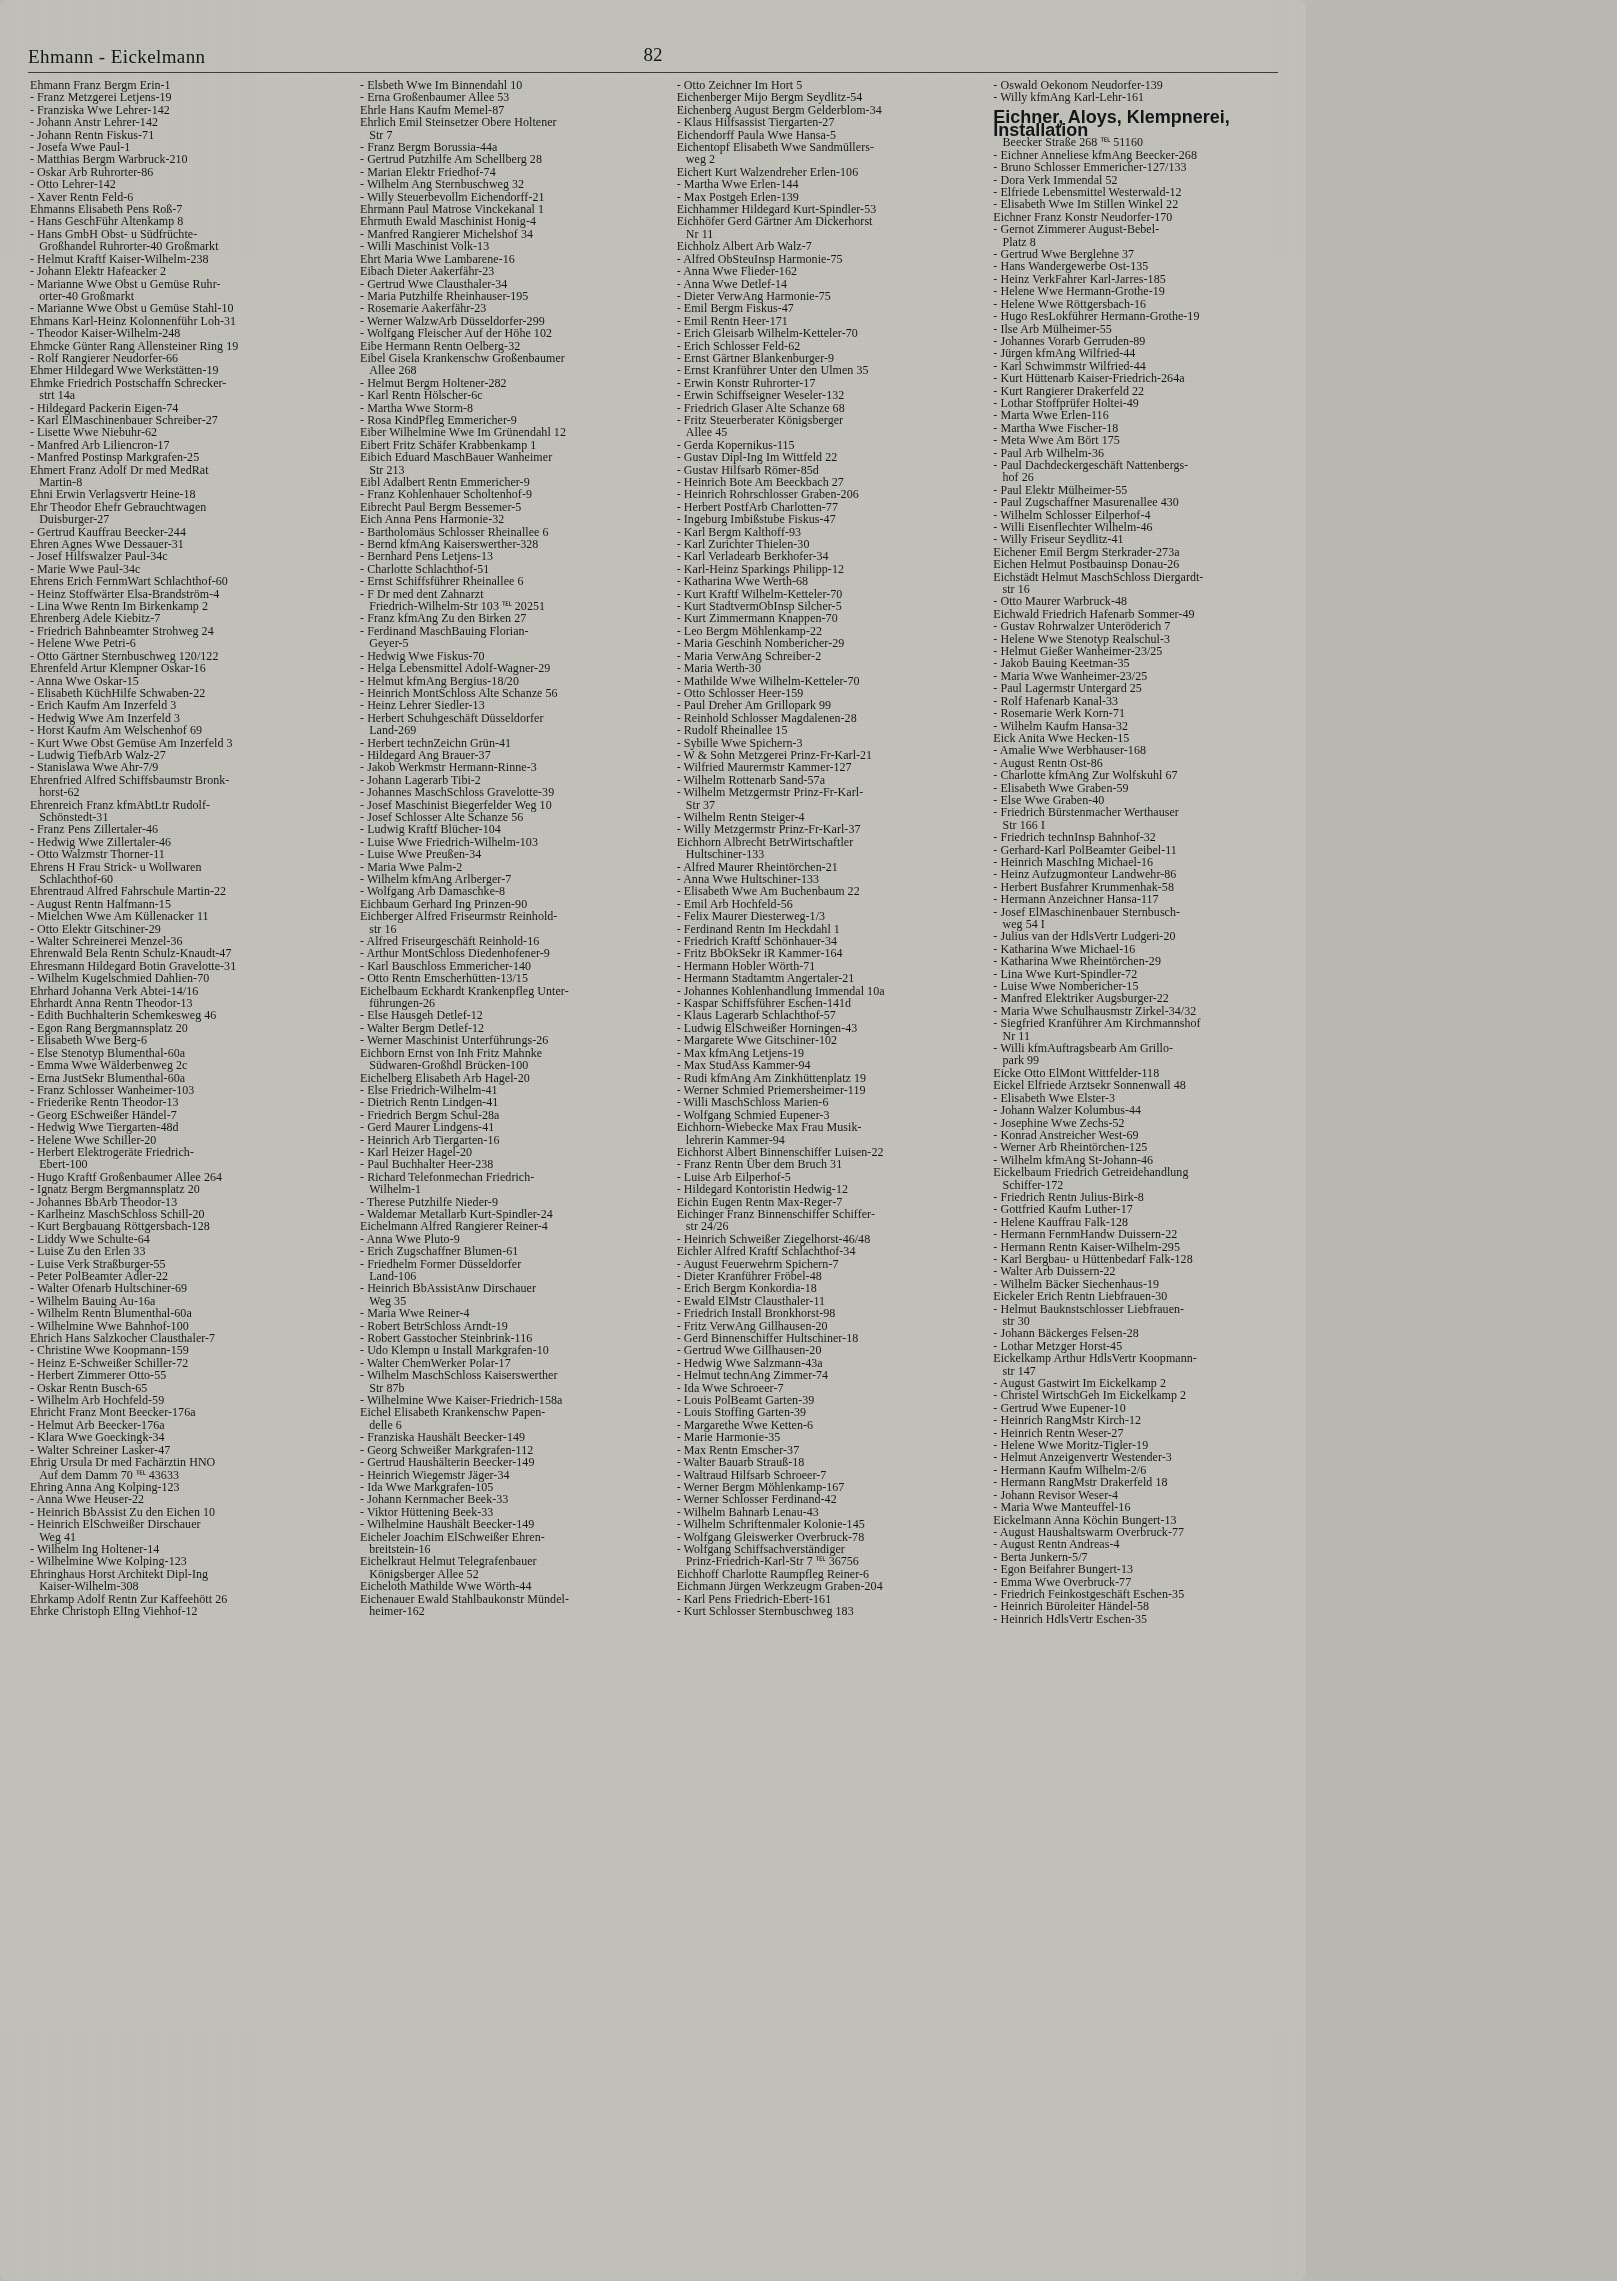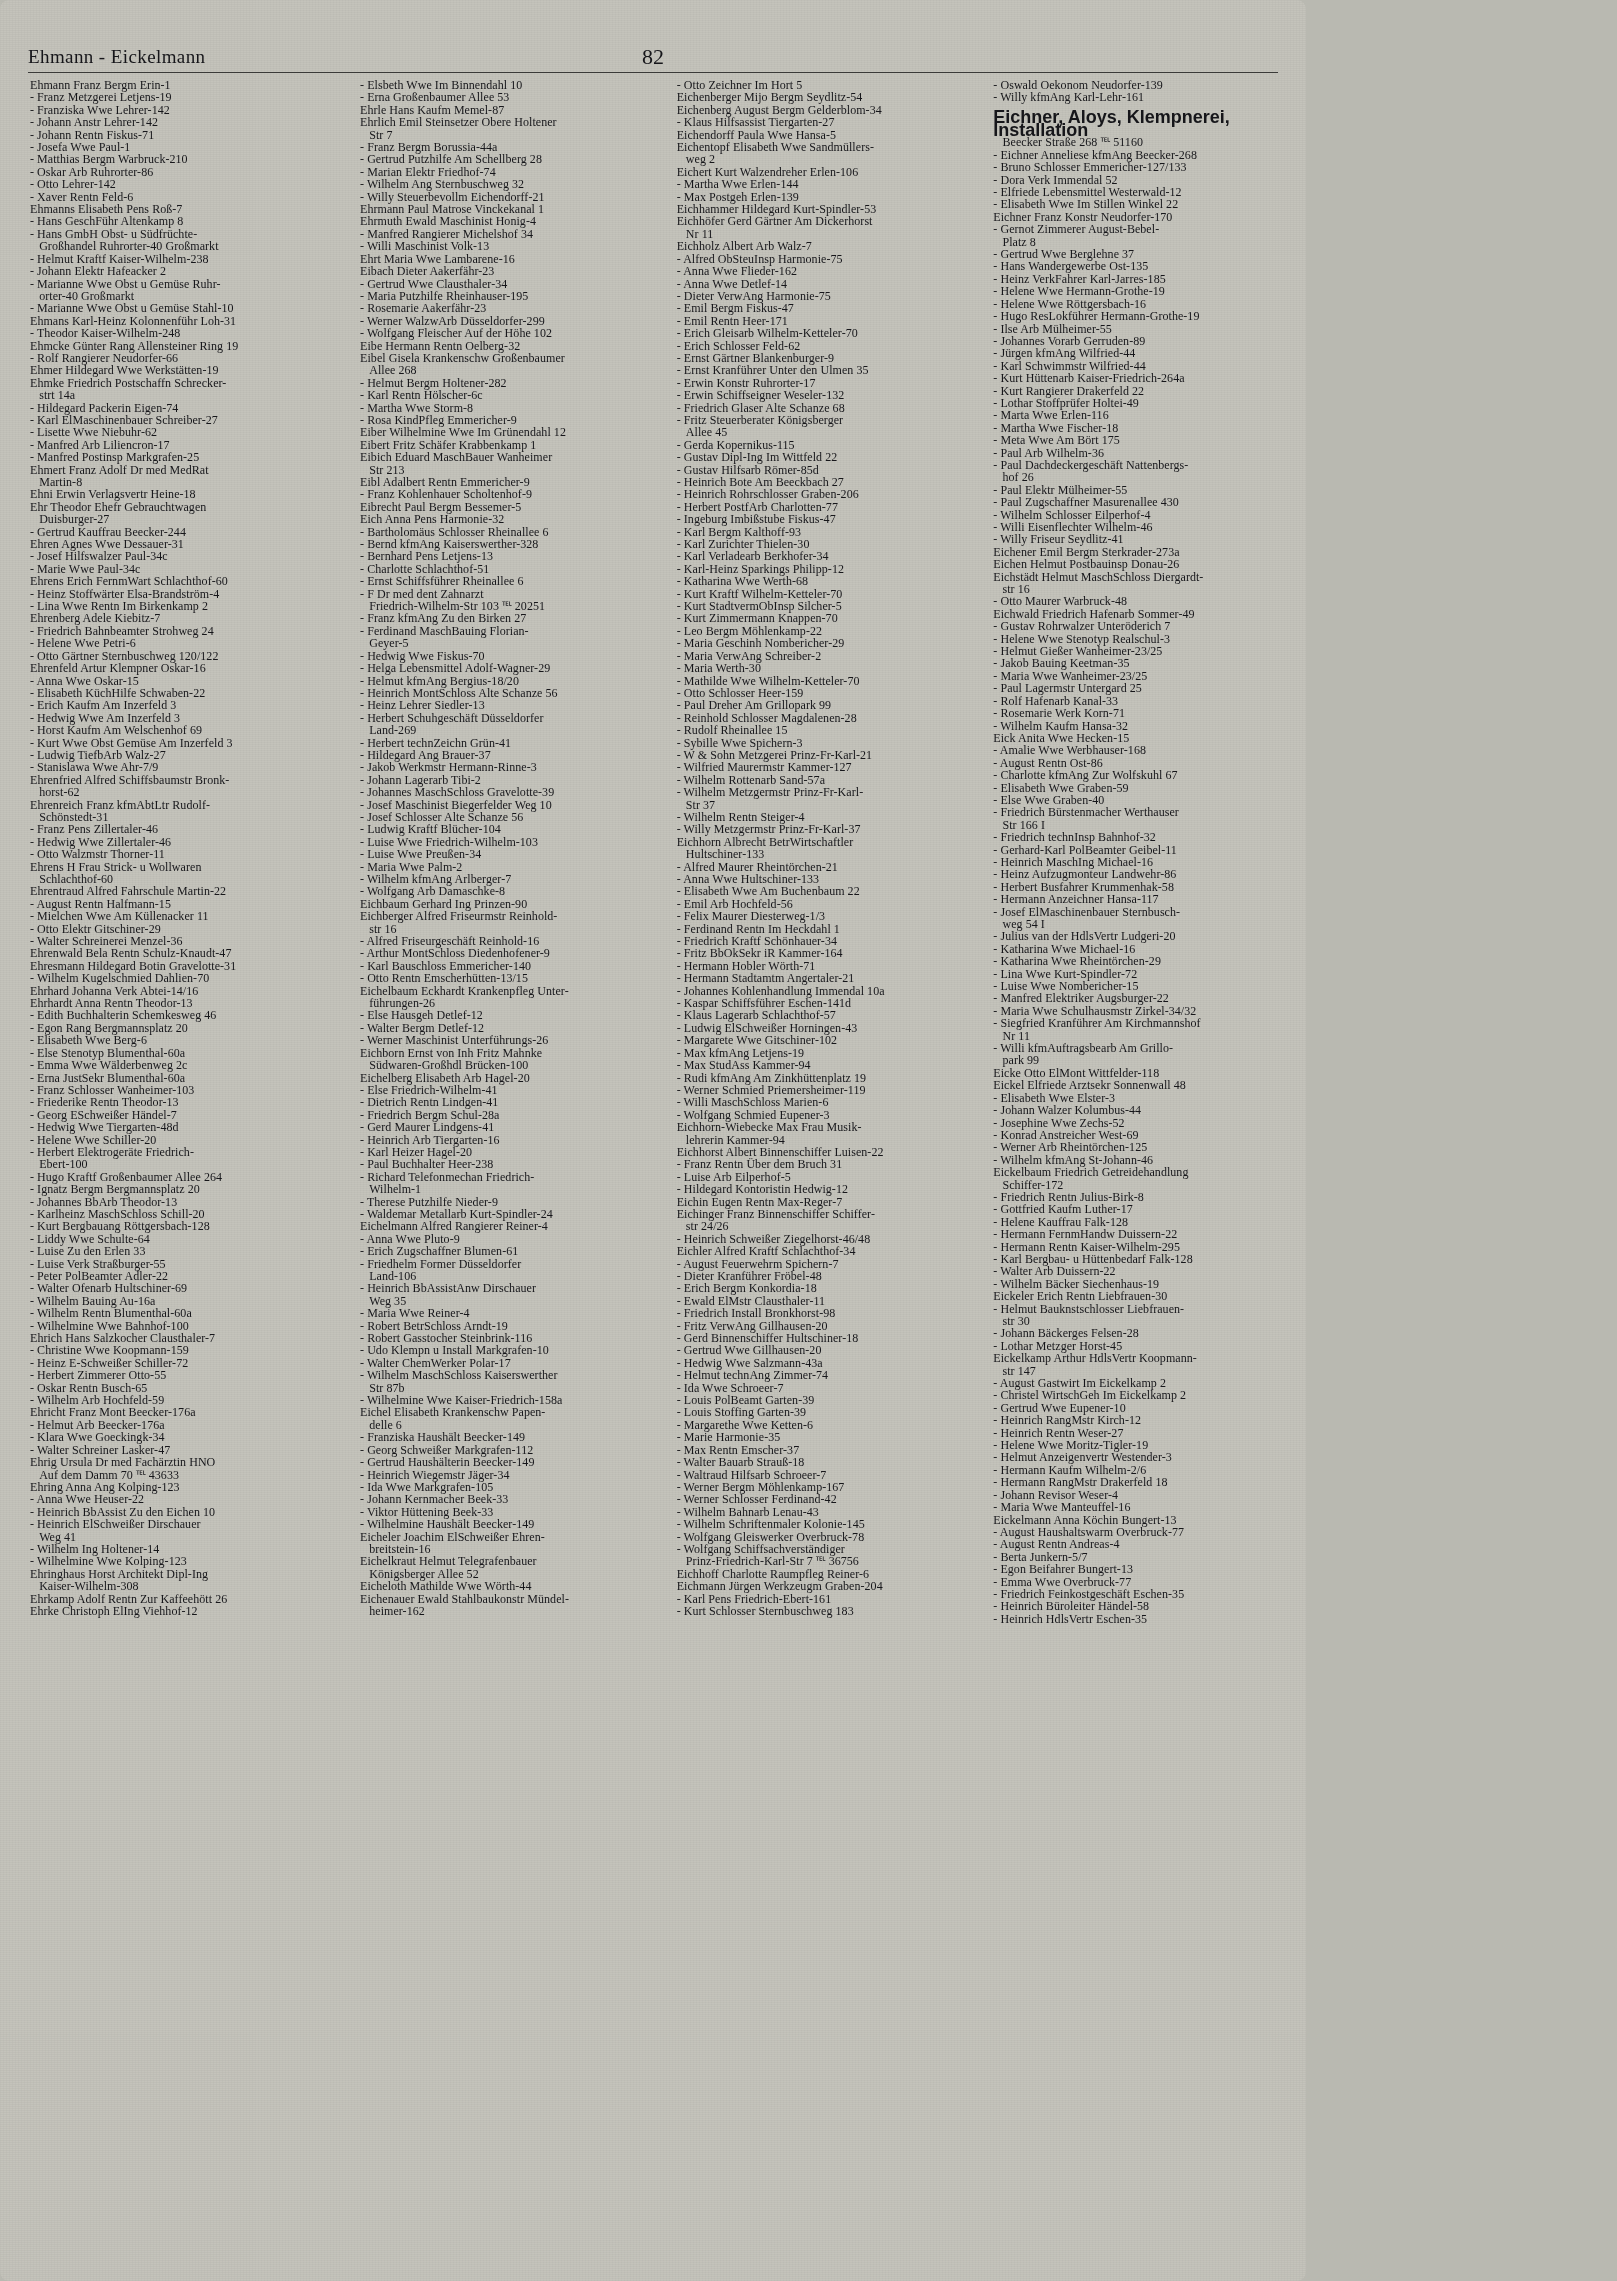--- a/index.html
+++ b/index.html
@@ -39,21 +39,21 @@
     left: 0;
     top: 0;
     font-size: 19px;
     letter-spacing: 0.4px;
   }
   .header .page-number {
     position: absolute;
     left: 50%;
     top: -2px;
     transform: translateX(-50%);
-    font-size: 22px;
+    font-size: 19px;
   }
   .header .rule {
     position: absolute;
     left: 0;
     right: 0;
     top: 26px;
     border-top: 1px solid #3a3a38;
   }
   .columns {
     position: absolute;

